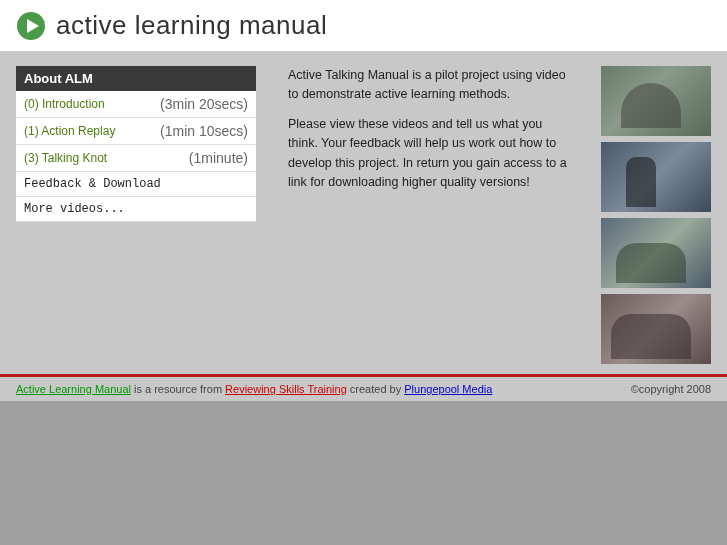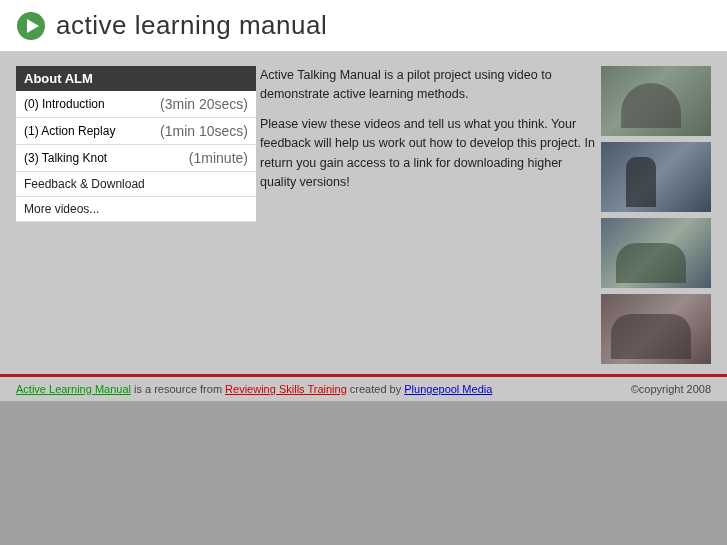--- a/index.html
+++ b/index.html
@@ -31,21 +31,21 @@
       font-weight: normal;
       color: #333;
       letter-spacing: 0.5px;
     }
 
     
     .main {
       background: #c8c8c8;
       padding: 14px 16px 10px 16px;
       display: flex;
-      gap: 4px;
+      gap: 32px;
     }
 
     
     .sidebar {
       width: 240px;
       flex-shrink: 0;
     }
     .sidebar-header {
       background: #3a3a3a;
       color: #fff;
@@ -56,36 +56,37 @@
     .sidebar-item {
       background: #fff;
       border-bottom: 1px solid #ddd;
       padding: 5px 8px;
       display: flex;
       justify-content: space-between;
       align-items: center;
       cursor: pointer;
     }
     .sidebar-item .item-title {
-      color: #000000;
+      color: #4d7c0f;
       font-size: 12px;
     }
     .sidebar-item .item-duration {
       color: #666;
       font-size: 14px;
       white-space: nowrap;
       margin-left: 8px;
     }
     .sidebar-item-plain {
       background: #fff;
       border-bottom: 1px solid #ddd;
       padding: 5px 8px;
       cursor: pointer;
       font-size: 12px;
       color: #222;
+      font-family: Liberation Mono, monospace;
     }
 
     
     .content {
       flex: 1;
       font-size: 12.5px;
       line-height: 1.55;
       color: #222;
     }
     .content p {

